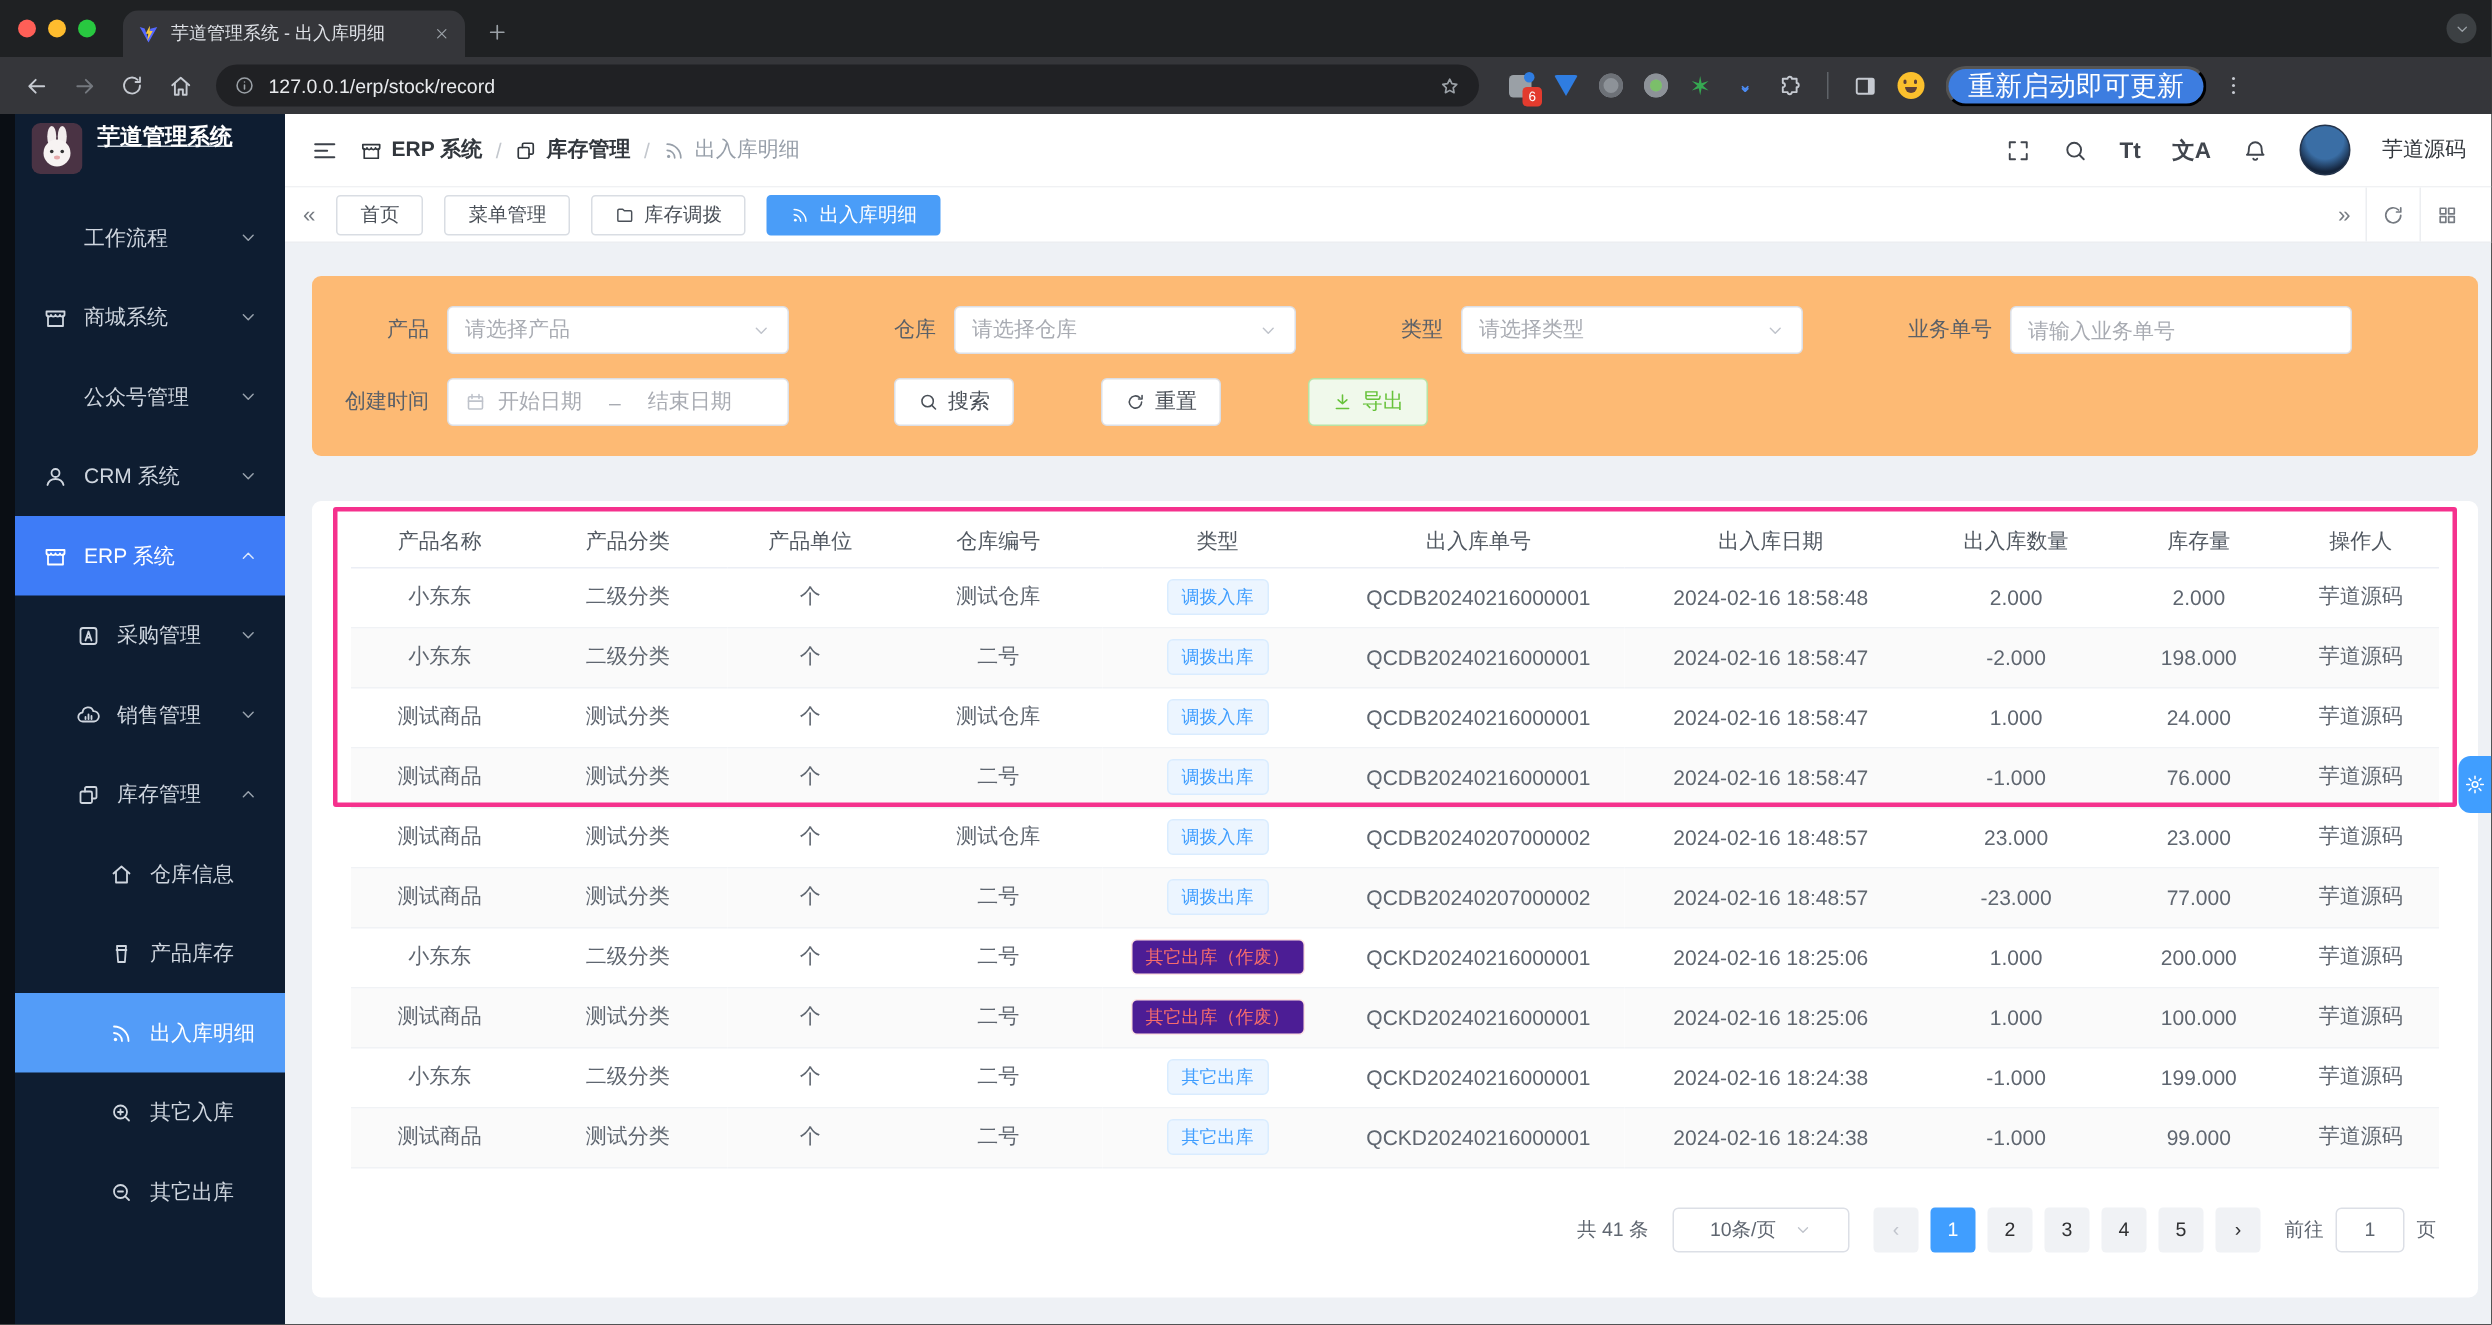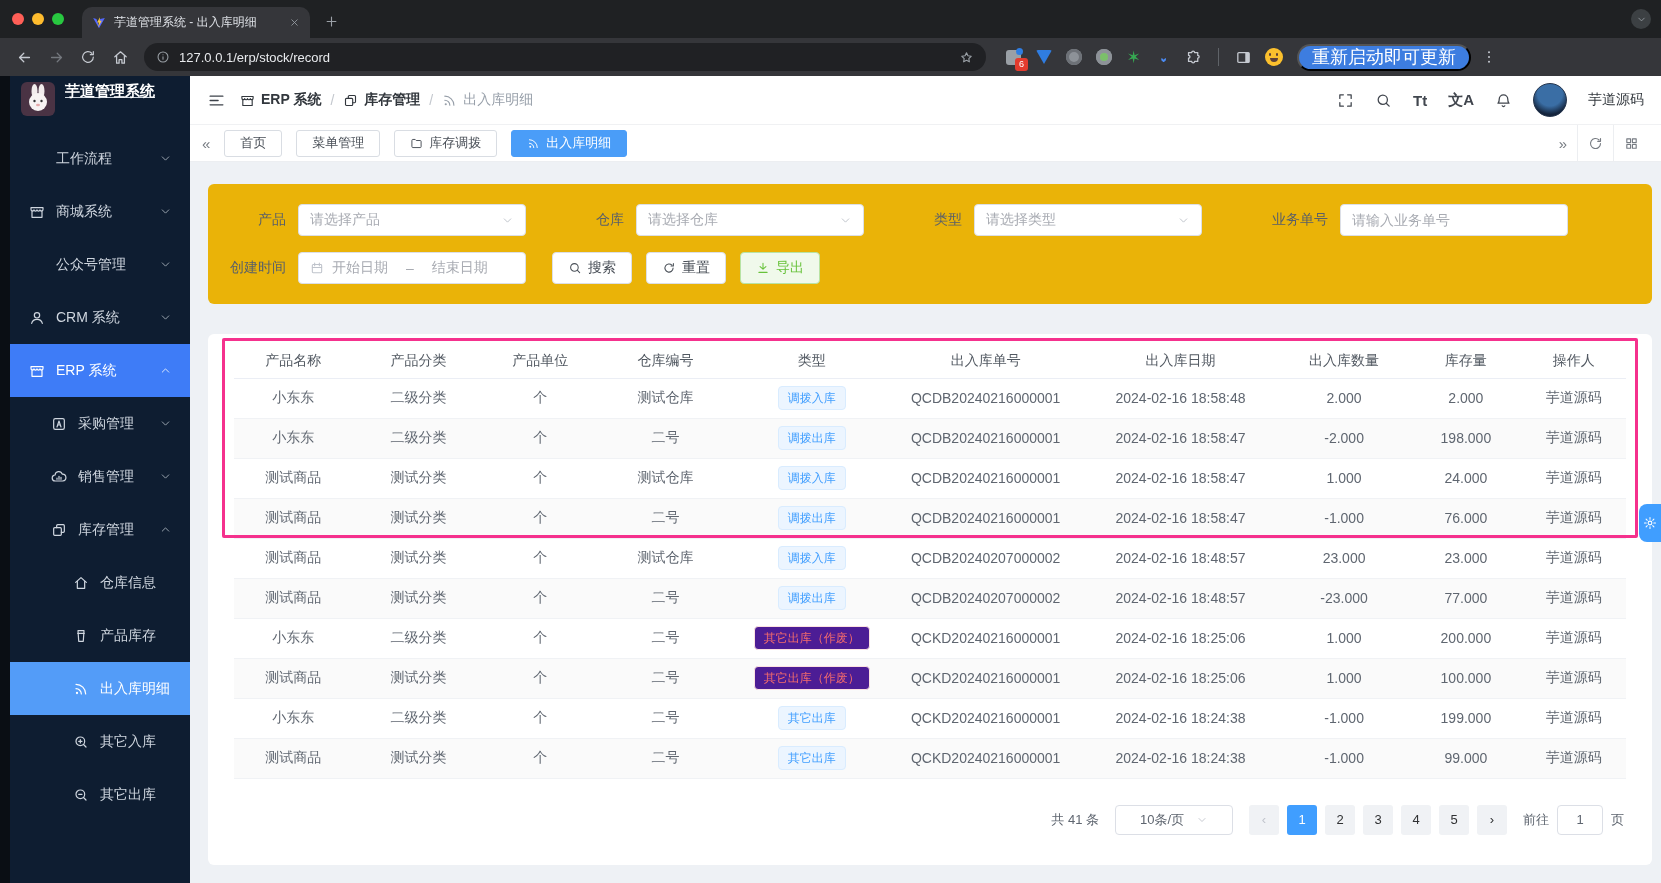--- a/index.html
+++ b/index.html
@@ -75,32 +75,32 @@
   .tagsbar { height:37px; background:#fff; border-bottom:1px solid #eceef1; display:flex; align-items:center; gap:14px; padding:0 12px; }
   .tags-chev { color:#767b82; font-size:15px; }
   .tag { height:27px; display:flex; align-items:center; gap:6px; padding:0 15px; border:1px solid #d9dde3; border-radius:3px; font-size:13px; color:#4a5058; background:#fff; cursor:pointer; white-space:nowrap; }
   .tag.active { background:#4a9df8; border-color:#4a9df8; color:#fff; }
   .tags-right { margin-left:auto; display:flex; align-items:center; color:#767b82; }
   .tr-item { padding:0 10px; display:flex; align-items:center; }
   .tr-sep { width:1px; height:36px; background:#eceef1; }
 
   
   .content { flex:1; padding:22px 9px 0 18px; overflow:hidden; }
-  .filter-card { background:#eab308; border-radius:6px; padding:20px 18px; display:flex; flex-direction:column; gap:16px; }
+  .filter-card { background:#fdba74; border-radius:6px; padding:20px 18px; display:flex; flex-direction:column; gap:16px; }
   .f-row { display:flex; align-items:center; }
   .f-group { display:flex; align-items:center; margin-right:70px; }
   .f-label { font-size:14px; color:#5a6068; margin-right:12px; min-width:60px; text-align:right; white-space:nowrap; }
   .f-label.auto { min-width:0; }
   .ctrl { width:228px; height:32px; border:1px solid #dcdfe6; border-radius:4px; background:#fff; display:flex; align-items:center; gap:8px; padding:0 11px; font-size:14px; color:#a8abb2; }
   .ctrl .sel-chev { margin-left:auto; color:#bfc3cb; display:flex; }
   .ctrl input { border:none; outline:none; width:100%; font-size:14px; color:#606266; font-family:inherit; }
   .ctrl input::placeholder { color:#a8abb2; }
   .date-sep { color:#a8abb2; padding:0 10px; }
   .f-buttons { display:flex; gap:14px; margin-left:26px; }
-  .btn { height:32px; border:1px solid #dcdfe6; border-radius:4px; background:#fff; color:#4a5058; font-size:14px; display:flex; align-items:center; gap:6px; padding:0 15px; cursor:pointer; font-family:inherit; }
+  .btn { height:32px; border:1px solid #dcdfe6; border-radius:4px; background:#fff; color:#4a5058; font-size:14px; display:flex; align-items:center; gap:6px; padding:0 15px; cursor:pointer; font-family:inherit;margin-left:44px; }
   .btn.export { background:#f0f9eb; border-color:#b8e3a4; color:#67c23a; }
 
   .table-card { background:#fff; border-radius:6px; margin-top:30px; padding:10px 26px 0; }
   .table-wrap { position:relative; }
   table { width:100%; border-collapse:collapse; table-layout:fixed; font-size:14px; color:#5f6670; }
   thead th { height:34px; font-weight:500; color:#515861; border-bottom:1px solid #ebeef5; text-align:center; white-space:nowrap; }
   tbody td { height:40px; border-bottom:1px solid #f0f2f5; text-align:center; white-space:nowrap; overflow:hidden; }
   tbody tr:nth-child(even) { background:#fafafa; }
   .badge { display:inline-block; height:24px; line-height:22px; padding:0 9px; border-radius:4px; font-size:12px; border:1px solid; }
   .badge.blue { color:#409eff; background:#ecf5ff; border-color:#d9ecff; }

